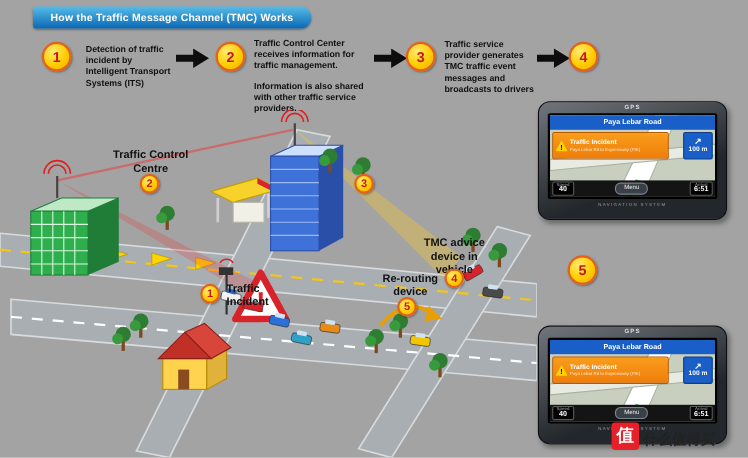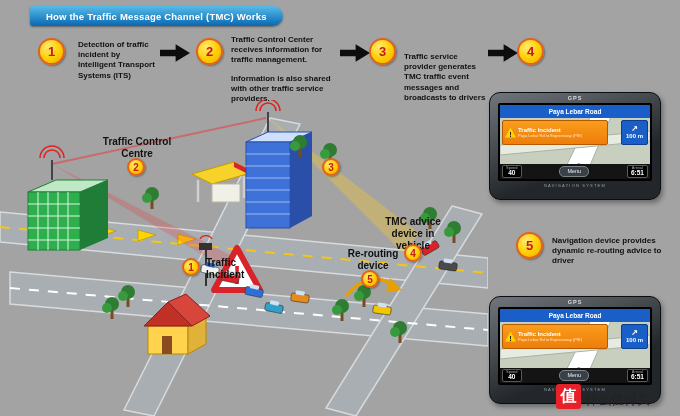--- a/index.html
+++ b/index.html
@@ -61,21 +61,21 @@
   .stat-value { font-size:6.5px; font-weight:bold; color:#fff; }
   .menu-btn { background:#3a4047; border:1px solid #7a828a; border-radius:5px; color:#eee;
     font-size:5.5px; padding:1px 7px; line-height:1.2; }
   .device-navlabel { text-align:center; color:#93a0a6; font-size:4px; letter-spacing:1.2px; margin-top:2px; }
 
   
   
   .watermark { position:absolute; left:556px; top:384px; display:flex; align-items:flex-end; gap:4px; z-index:7; }
   .wm-box { width:25px; height:25px; background:#e62129; border-radius:3px; color:#fff;
     font-size:16px; font-weight:bold; display:flex; align-items:center; justify-content:center; }
-  .wm-text { font-size:13px; font-weight:normal; color:#222; line-height:1; padding-bottom:3px; }
+  .wm-text { font-size:13px; font-weight:bold; color:#222; line-height:1; padding-bottom:3px; }
 </style>
 </head>
 <body>
 
 <div class="canvas">
 
   <div class="banner">
     <span>How the Traffic Message Channel (TMC) Works</span>
   </div>
 
@@ -92,34 +92,31 @@
     </div>
   <div class="step-text" style="left:231px;top:35px;width:104px">
     <p>Traffic Control Center receives information for traffic management.</p>
     <p>Information is also shared with other traffic service providers.</p>
   </div>
   <div class="flow-arrow" style="left:340px;top:43px"></div>
 
   <div class="badge" style="left:369px;top:38px">
       <span>3</span>
     </div>
-  <div class="step-text" style="left:404px;top:52px;width:84px">
+  <div class="step-text" style="left:404px;top:36px;width:84px">
       <p>Traffic service provider generates TMC traffic event messages and broadcasts to drivers</p>
     </div>
   <div class="flow-arrow" style="left:488px;top:43px"></div>
 
   <div class="badge" style="left:517px;top:38px">
       <span>4</span>
     </div>
 
   <div class="badge" style="left:516px;top:232px">
       <span>5</span>
-    </div>
-  <div class="step-text" style="left:552px;top:236px;width:112px">
-      <p>Navigation device provides dynamic re-routing advice to driver</p>
     </div>
 
   <svg class="scene-svg" width="488" height="316" viewBox="0 0 488 316">
 
     <g>
       <polygon points="0,112 488,158 488,188 0,142" fill="#a8aeb2" stroke="#d7dbdd" stroke-width="1.5"></polygon>
       <polygon points="10,172 488,214 488,246 10,204" fill="#a8aeb2" stroke="#d7dbdd" stroke-width="1.5"></polygon>
       <polygon points="270,18 300,24 154,316 124,310" fill="#a8aeb2" stroke="#d7dbdd" stroke-width="1.5"></polygon>
       <polygon points="452,106 482,114 356,316 326,308" fill="#a8aeb2" stroke="#d7dbdd" stroke-width="1.5"></polygon>
       <line x1="0" y1="127" x2="488" y2="173" stroke="#f5c518" stroke-width="2" stroke-dasharray="10 9"></line>

